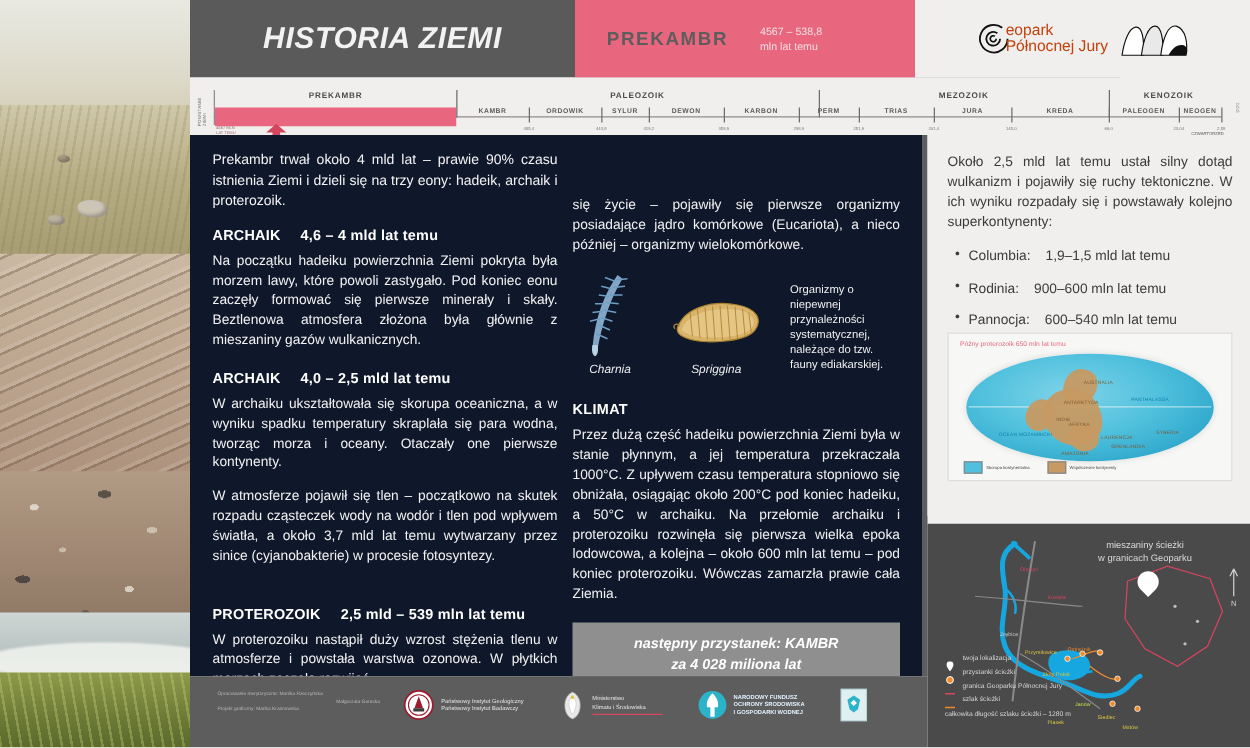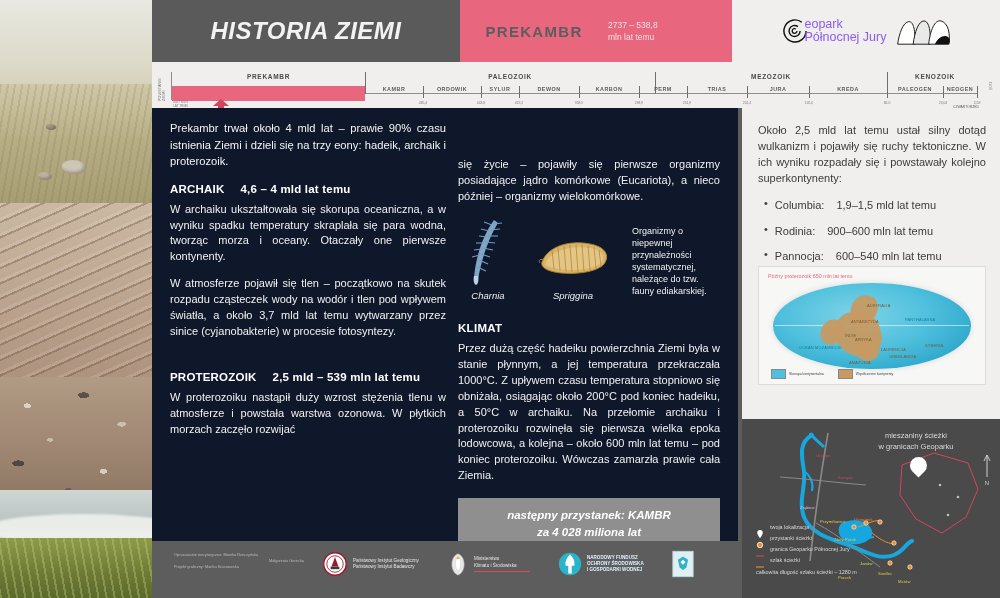--- a/index.html
+++ b/index.html
@@ -49,21 +49,21 @@
   .hdr-title{position:absolute;left:0;top:0;width:308px;height:62px;
     display:flex;align-items:center;justify-content:center;
     color:#f2f2f2;font-size:24px;font-weight:bold;font-style:italic;letter-spacing:.5px;}
   .hdr-pink{position:absolute;left:308px;top:0;width:272px;height:62px;background:#e8677f;
     display:flex;align-items:center;}
   .hdr-period{width:148px;text-align:center;color:#5d5d5d;font-size:15px;font-weight:bold;letter-spacing:1.3px;}
   .hdr-range{color:#f3dfe2;font-size:8.5px;line-height:1.45;}
   .hdr-logo{position:absolute;left:580px;top:0;width:268px;height:62px;background:#f0efed;
     display:flex;align-items:center;justify-content:center;}
   .logo-wrap{display:flex;align-items:center;gap:2px;}
-  .logo-txt{font-size:12.5px;line-height:1.06;color:#8b5cf6;margin-left:-9px;}
+  .logo-txt{font-size:12.5px;line-height:1.06;color:#c2410c;margin-left:-9px;}
   .logo-txt span{display:block;}
 
   
   .tl{position:absolute;left:152px;top:62px;width:848px;height:46px;background:#f0efed;}
   .tl-inner{position:absolute;left:5px;top:2px;right:5px;bottom:2px;}
   .tl-baseline{position:absolute;left:14px;right:18px;top:29px;height:1px;background:#8d8d8d;}
   .tl-ytick{position:absolute;left:14px;top:8px;width:1px;height:28px;background:#8d8d8d;}
   .tl-vlabel{position:absolute;left:0px;top:3px;width:10px;height:34px;
     font-size:3.6px;color:#6f6f6f;writing-mode:vertical-rl;transform:rotate(180deg);
     display:flex;align-items:center;justify-content:center;letter-spacing:.2px;}
@@ -175,21 +175,21 @@
     <div class="ls-boulder" style="left:62px;top:160px;width:24px;height:14px;"></div>
     <div class="ls-boulder" style="left:38px;top:172px;width:14px;height:8px;background:#bdb2a0;"></div>
     <div class="ls-boulder" style="left:46px;top:124px;width:10px;height:6px;background:#a99c84;"></div>
   </div>
 
   <div class="header">
     <div class="hdr-title">HISTORIA ZIEMI</div>
     <div class="hdr-pink">
       <div class="hdr-period">PREKAMBR</div>
       <div>
-        <div class="hdr-range">2737 – 538,8</div>
+        <div class="hdr-range">4567 – 538,8</div>
         <div class="hdr-range">mln lat temu</div>
       </div>
     </div>
     <div class="hdr-logo">
       <div class="logo-wrap">
         <svg width="34" height="34" viewBox="0 0 40 40">
           <path d="M33 20a13 13 0 1 1-5-10.3" fill="none" stroke="#111" stroke-width="1.7"></path>
           <path d="M26 20a6.5 6.5 0 1 1-2.6-5.2" fill="none" stroke="#111" stroke-width="1.7"></path>
           <path d="M22.3 20a2.8 2.8 0 1 1-1.2-2.3" fill="none" stroke="#111" stroke-width="1.6"></path>
         </svg>
@@ -271,21 +271,25 @@
   <div class="edge-right"></div>
 
   <div class="main">
 
     <div class="col-left">
       <div class="lead">Prekambr trwał około 4 mld lat – prawie 90% czasu istnienia Ziemi i dzieli się na trzy eony: hadeik, archaik i proterozoik.</div>
 
       <div class="eon-head">
         <span>ARCHAIK</span><em>4,6 – 4 mld lat temu</em>
       </div>
-
+      <p class="para">Na początku hadeiku powierzchnia Ziemi pokryta była morzem lawy, które powoli zastygało. Pod koniec eonu zaczęły formować się pierwsze minerały i skały. Beztlenowa atmosfera złożona była głównie z mieszaniny gazów wulkanicznych.</p>
+
+      <div class="eon-head" style="margin-top:16px;">
+        <span>ARCHAIK</span><em>4,0 – 2,5 mld lat temu</em>
+      </div>
       <p class="para">W archaiku ukształtowała się skorupa oceaniczna, a w wyniku spadku temperatury skraplała się para wodna, tworząc morza i oceany. Otaczały one pierwsze kontynenty.</p>
       <p class="para">W atmosferze pojawił się tlen – początkowo na skutek rozpadu cząsteczek wody na wodór i tlen pod wpływem światła, a około 3,7 mld lat temu wytwarzany przez sinice (cyjanobakterie) w procesie fotosyntezy.</p>
 
       <div class="eon-head" style="margin-top:32px;">
         <span>PROTEROZOIK</span><em>2,5 mld – 539 mln lat temu</em>
       </div>
       <p class="para">W proterozoiku nastąpił duży wzrost stężenia tlenu w atmosferze i powstała warstwa ozonowa. W płytkich morzach zaczęło rozwijać</p>
     </div>
 
     <div class="col-mid">

